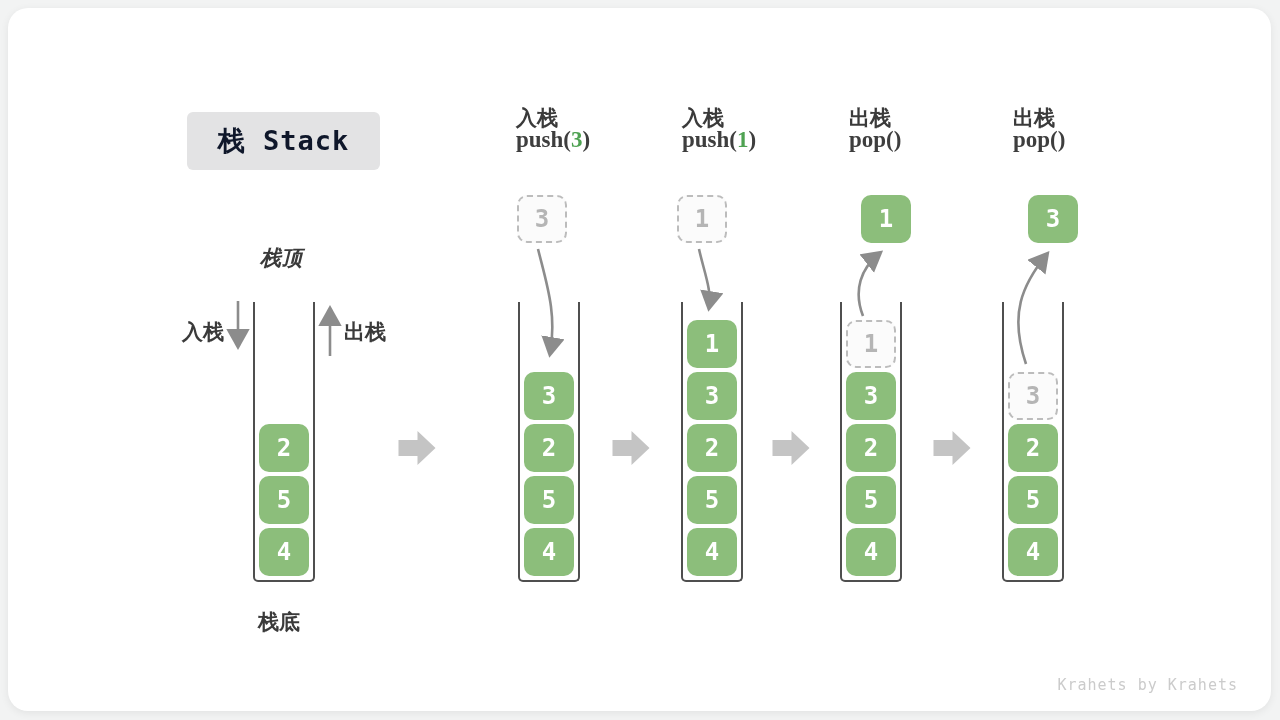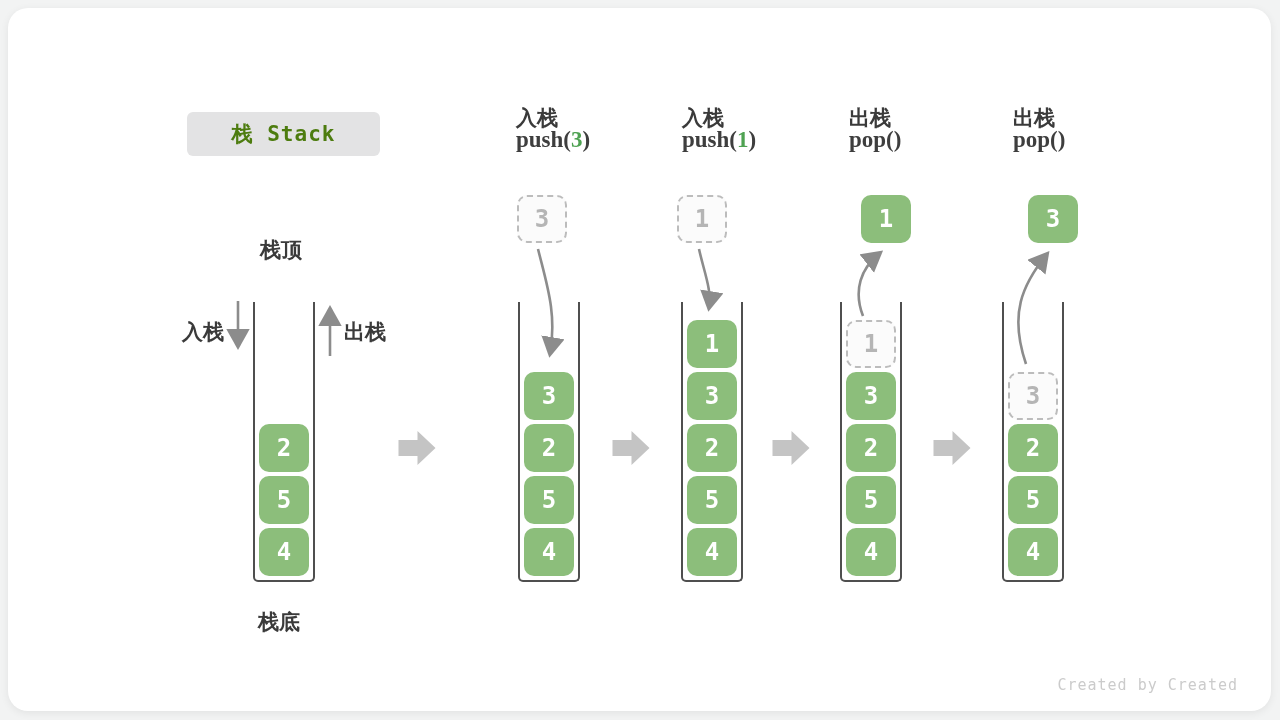--- a/index.html
+++ b/index.html
@@ -9,25 +9,25 @@
     font-family:"DejaVu Sans","Liberation Sans",sans-serif;
   }
   .card{
     position:absolute;left:8px;top:8px;width:1263px;height:703px;
     background:#ffffff;border-radius:20px;
     box-shadow:0 2px 8px rgba(0,0,0,0.07);
   }
   .layer{position:absolute;left:0;top:0;width:1280px;height:720px;}
 
   .title-box{
-    position:absolute;left:187px;top:112px;width:193px;height:44px;
+    position:absolute;left:187px;top:112px;width:193px;height:58px;
     background:#e3e3e4;border-radius:6px;
     display:flex;align-items:center;justify-content:center;
     font-family:"DejaVu Sans Mono","Liberation Mono",monospace;
-    font-size:21px;font-weight:600;color:#4d7c0f;letter-spacing:1px;
+    font-size:27px;font-weight:600;color:#0f172a;letter-spacing:1px;
   }
 
   .cjk-label{
     position:absolute;font-size:21px;font-weight:bold;color:#3a3a3a;
     white-space:nowrap;
   }
   .op-cn{
     position:absolute;top:104px;font-size:21px;font-weight:bold;color:#3a3a3a;
     white-space:nowrap;
   }
@@ -65,21 +65,21 @@
 </style>
 </head>
 <body>
 
 <div class="card"></div>
 
 <div class="layer">
 
   <div class="title-box">栈 Stack</div>
 
-  <div class="cjk-label" style="left:260px;top:236px;">栈顶</div>
+  <div class="cjk-label" style="left:260px;top:244px;font-style:italic;">栈顶</div>
   <div class="cjk-label" style="left:258px;top:608px;font-family:Liberation Serif, serif;">栈底</div>
   <div class="cjk-label" style="left:182px;top:318px;">入栈</div>
   <div class="cjk-label" style="left:344px;top:318px;">出栈</div>
 
   <div id="ops">
       <div class="op-cn" style="left: 516px;">入栈</div>
       <div class="op-code" style="left: 516px;"><span>push(</span><span class="hl" style="color: rgb(79, 162, 82);">3</span><span>)</span></div>
       <div class="op-cn" style="left: 682px;">入栈</div>
       <div class="op-code" style="left: 682px;"><span>push(</span><span class="hl" style="color: rgb(79, 162, 82);">1</span><span>)</span></div>
       <div class="op-cn" style="left: 849px;">出栈</div>
@@ -138,14 +138,14 @@
     <path d="M 863 316 C 853 290, 861 268, 880 253" fill="none" stroke="#8c8c8c" stroke-width="2.6" marker-end="url(#ah)"></path>
     <path d="M 1026 364 C 1009 314, 1022 285, 1047 254" fill="none" stroke="#8c8c8c" stroke-width="2.6" marker-end="url(#ah)"></path>
     <g id="flow-arrows">
         <polygon points="398.5,440 417.5,440 417.5,431 435.5,448 417.5,465 417.5,456 398.5,456" fill="#c4c4c4"></polygon>
         <polygon points="612.5,440 631.5,440 631.5,431 649.5,448 631.5,465 631.5,456 612.5,456" fill="#c4c4c4"></polygon>
         <polygon points="772.5,440 791.5,440 791.5,431 809.5,448 791.5,465 791.5,456 772.5,456" fill="#c4c4c4"></polygon>
         <polygon points="933.5,440 952.5,440 952.5,431 970.5,448 952.5,465 952.5,456 933.5,456" fill="#c4c4c4"></polygon>
       </g>
   </svg>
 
-  <div class="watermark">Created by Created</div>
+  <div class="watermark">Krahets by Krahets</div>
 </div>
 
 </body></html>

